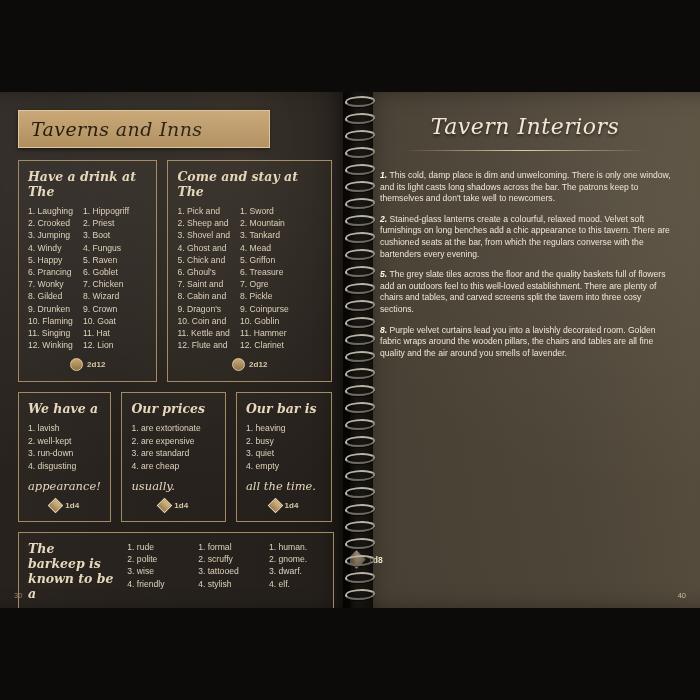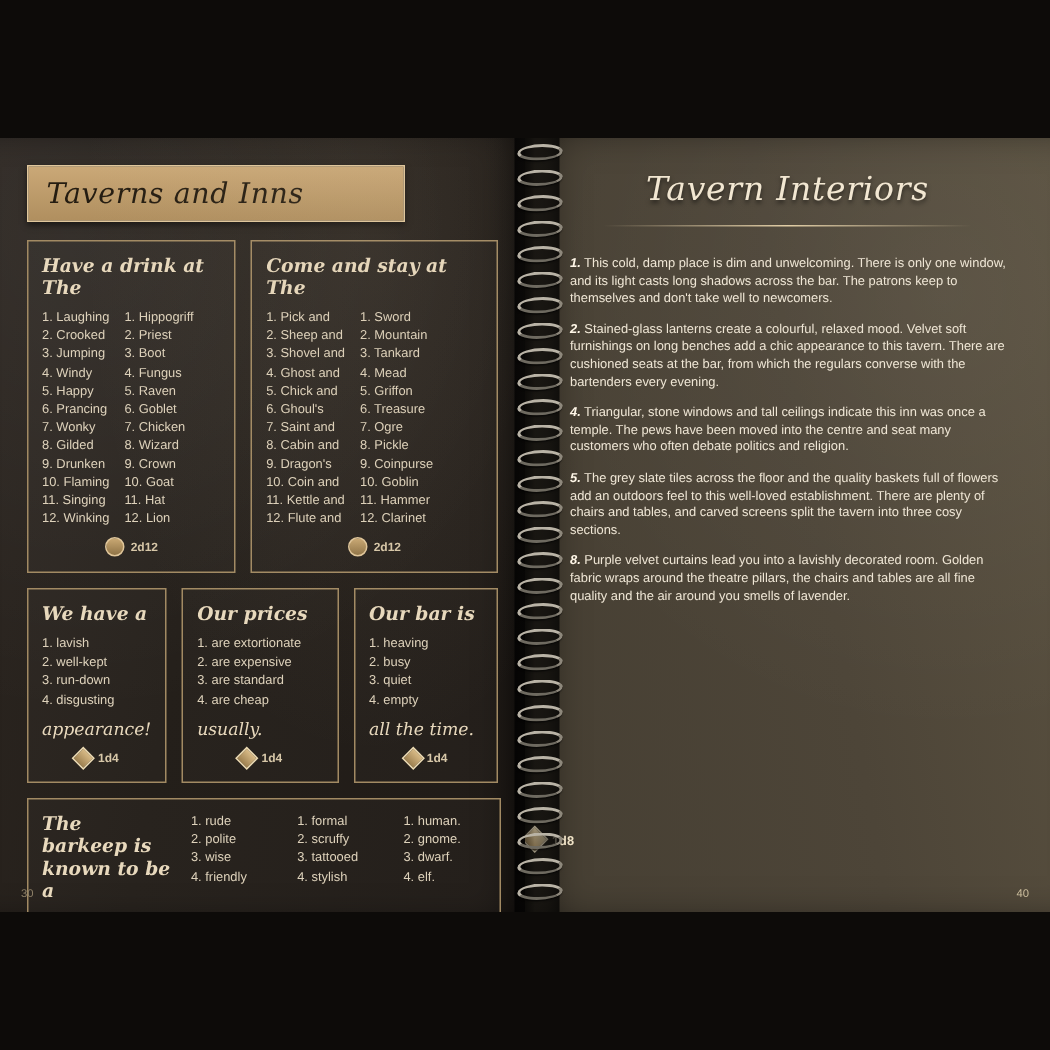--- a/index.html
+++ b/index.html
@@ -317,30 +317,26 @@
       <div class="r-body">
         <div class="entry">
           <b>1.</b>
           <span>This cold, damp place is dim and unwelcoming. There is only one window, and its light casts long shadows across the bar. The patrons keep to themselves and don't take well to newcomers.</span>
         </div>
         <div class="entry">
           <b>2.</b>
           <span>Stained-glass lanterns create a colourful, relaxed mood. Velvet soft furnishings on long benches add a chic appearance to this tavern. There are cushioned seats at the bar, from which the regulars converse with the bartenders every evening.</span>
         </div>
         <div class="entry">
-          <b>4.</b>
-          <span>Triangular, stone windows and tall ceilings indicate this inn was once a temple. The pews have been moved into the centre and seat many customers who often debate politics and religion.</span>
-        </div>
-        <div class="entry">
           <b>5.</b>
           <span>The grey slate tiles across the floor and the quality baskets full of flowers add an outdoors feel to this well-loved establishment. There are plenty of chairs and tables, and carved screens split the tavern into three cosy sections.</span>
         </div>
         <div class="entry">
           <b>8.</b>
-          <span>Purple velvet curtains lead you into a lavishly decorated room. Golden fabric wraps around the theatre pillars, the chairs and tables are all fine quality and the air around you smells of lavender.</span>
+          <span>Purple velvet curtains lead you into a lavishly decorated room. Golden fabric wraps around the wooden pillars, the chairs and tables are all fine quality and the air around you smells of lavender.</span>
         </div>
       </div>
 
       <div class="r-dice">
         <span class="dia"></span>
         <span>1d8</span>
       </div>
 
       <div class="pgnum right">40</div>
     </div>

